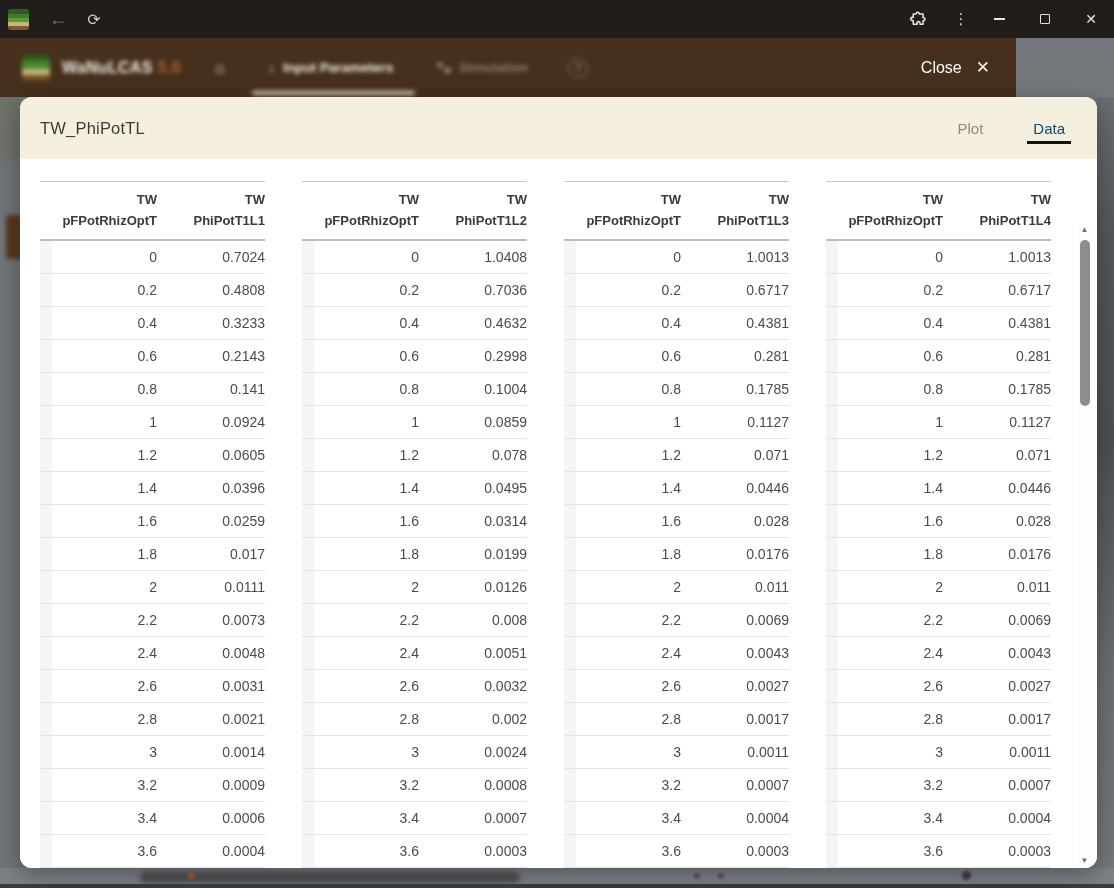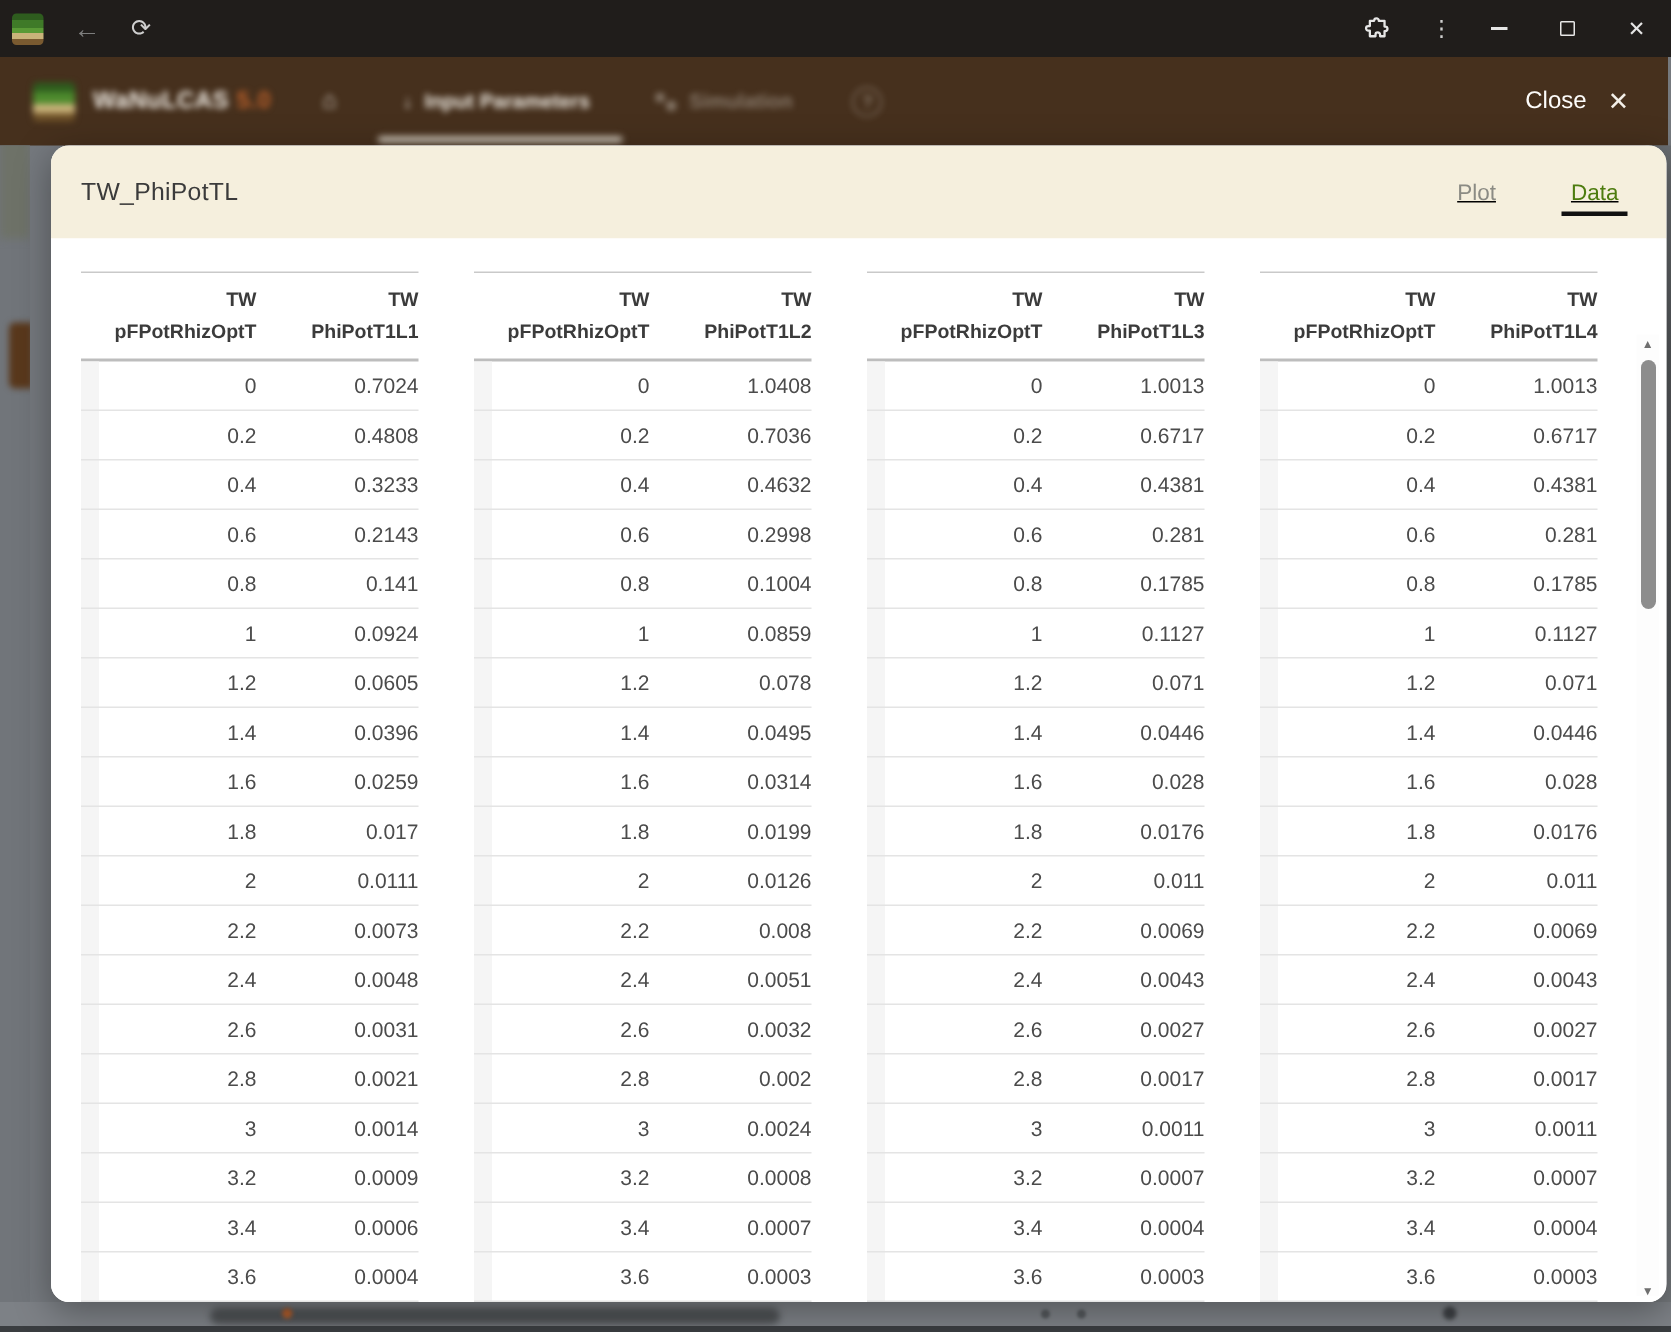--- a/index.html
+++ b/index.html
@@ -17,21 +17,21 @@
   .tb-refresh { font-size:16px; margin-left:6px; }
   .tb-title { color:#f97316; font-size:13px; margin-left:18px; letter-spacing:.2px;margin-top:48px; }
   .tb-right { margin-left:auto; display:flex; align-items:center; height:38px; }
   .tb-ext { width:30px; display:flex; justify-content:center; }
   .tb-menu { font-size:15px; letter-spacing:0; width:30px; margin-left:14px; }
   .win-btn { width:46px; height:38px; display:flex; align-items:center; justify-content:center; color:#e6e6e6; font-size:14px; }
   .win-max .box { width:10px; height:10px; border:1.4px solid #e6e6e6; border-radius:1px; }
   .win-min .bar { width:11px; height:1.6px; background:#e6e6e6; }
 
   
-  .appheader { position:absolute; left:0; top:38px; width:1112px; height:59px; background:#46301d; }
+  .appheader { position:absolute; left:0; top:38px; width:1016px; height:59px; background:#46301d; }
   .ah-blur { position:absolute; inset:0; display:flex; align-items:center; filter:blur(2.3px); }
   .logo { width:28px; height:26px; margin-left:22px; border-radius:3px;
     background:linear-gradient(to bottom,#2e5c1e 0 25%, #4d8a2d 25% 55%, #c9b37a 55% 78%, #6e5128 78% 100%); }
   .brand { margin-left:12px; font-size:16px; font-weight:bold; color:#f3efe8; letter-spacing:.3px; }
   .brand .ver { color:#b85f2a; margin-left:5px; }
   .home-icon { color:#e8e4dd; margin-left:34px; font-size:16px; }
   .navitem { display:flex; align-items:center; gap:8px; color:#f0ece4; font-size:13.5px; font-weight:bold; margin-left:44px; position:relative; height:59px; }
   .navitem.dim { opacity:.38; }
   .nav-ico { font-size:13px; }
   .sim-ico { display:inline-block; position:relative; width:14px; height:12px; }
@@ -53,27 +53,27 @@
     background:linear-gradient(to bottom,#6a6e72 0%, #54575a 18%, #4e5154 45%, #6b6f73 75%, #74787c 100%); }
   .bottom-strip { position:absolute; left:0; top:868px; width:1114px; height:20px; background:#7d8186; overflow:hidden; }
   .bottom-strip .tbar { position:absolute; left:140px; top:4px; width:380px; height:11px; background:#4e5154; border-radius:6px; filter:blur(2.5px); }
   .bottom-strip .dotA { position:absolute; left:188px; top:4px; width:7px; height:7px; border-radius:50%; background:#b05c2a; filter:blur(1.5px); }
   .bottom-strip .dotB { position:absolute; left:694px; top:5px; width:6px; height:6px; border-radius:50%; background:#54585c; filter:blur(1px); }
   .bottom-strip .dotC { position:absolute; left:718px; top:5px; width:6px; height:6px; border-radius:50%; background:#54585c; filter:blur(1px); }
   .bottom-strip .dotD { position:absolute; left:962px; top:3px; width:9px; height:9px; border-radius:50%; background:#3e4145; filter:blur(1.5px); }
   .bottom-strip .baseline { position:absolute; left:0; bottom:0; width:100%; height:4px; background:#3a3d40; }
 
   
-  .modal { position:absolute; left:34px; top:97px; width:1077px; height:771px; border-radius:12px;
+  .modal { position:absolute; left:20px; top:97px; width:1077px; height:771px; border-radius:12px;
     background:#ffffff; overflow:hidden; box-shadow:0 6px 24px rgba(0,0,0,.35); }
   .modal-header { height:62px; background:#f5efdd; display:flex; align-items:center; padding:0 26px 0 20px; }
   .modal-title { font-size:16.5px; color:#3b3b3b; letter-spacing:.2px; }
-  .tabs { margin-left:auto; display:flex; align-items:stretch; height:44px;text-decoration:underline; }
+  .tabs { margin-left:auto; display:flex; align-items:stretch; height:44px; }
   .tab { display:flex; align-items:center; padding:0 6px; margin-left:38px; font-size:15px; color:#8b8b84; position:relative; cursor:pointer; }
-  .tab.active { color:#4d7c0f; }
+  .tab.active { color:#0c4a6e; }
   .tab.active::after { content:""; position:absolute; left:0; right:0; bottom:6px; height:3px; background:#111; }
 
   .modal-body { position:relative; height:709px; background:#fff; display:flex; padding:22px 0 0 20px; gap:37px; }
 
   .dtable { width:225px; flex:0 0 auto; }
   .thead { border-top:1px solid #c9c9c9; border-bottom:2px solid #bdbdbd; height:60px;
     display:flex; padding-top:7px; }
   .thcell { width:117px; text-align:right; font-size:13px; font-weight:bold; color:#3b3b3b; line-height:21px; }
   .thcell.c2 { width:108px; }
   .trows { position:relative; }

